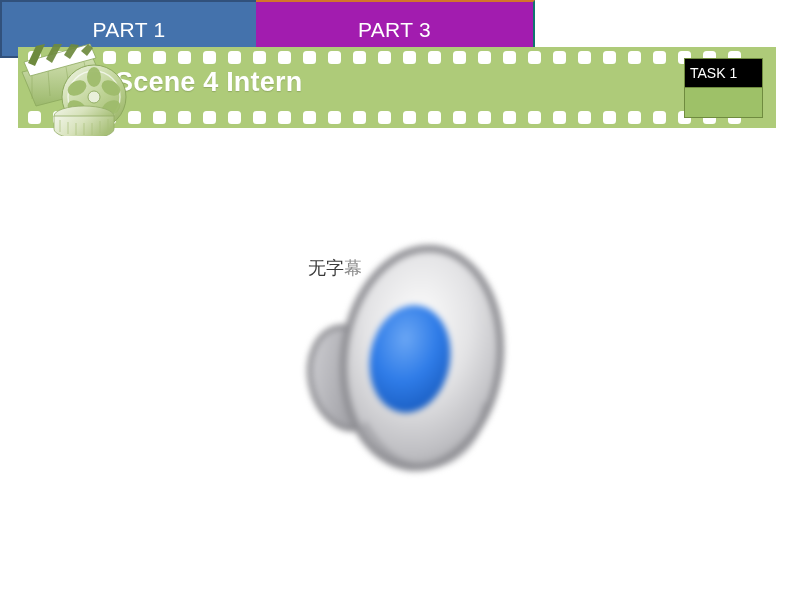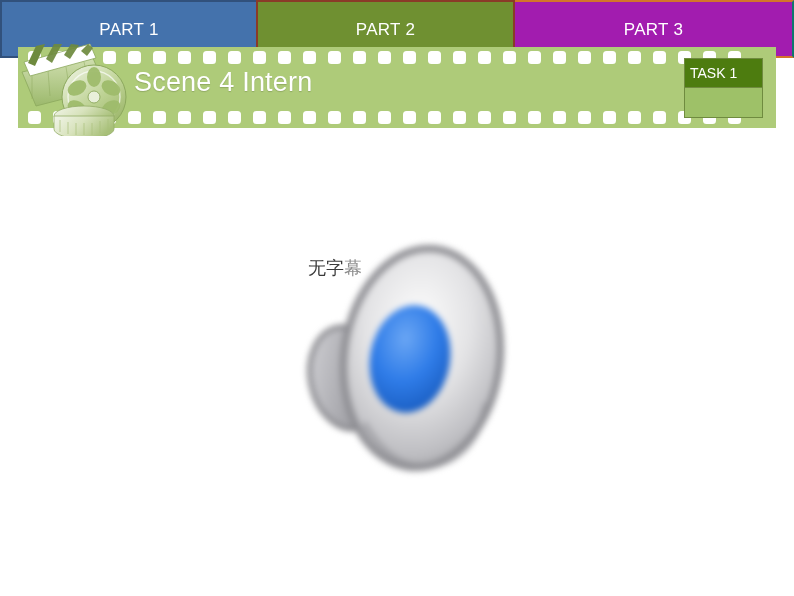--- a/index.html
+++ b/index.html
@@ -23,21 +23,21 @@
     top: 0;
     width: 794px;
     height: 41px;
     display: flex;
   }
   .part-tab {
     display: flex;
     align-items: center;
     justify-content: center;
     color: #ffffff;
-    font-size: 17px;
+    font-size: 21px;
     letter-spacing: 0.3px;
     line-height: 1;
     box-sizing: border-box;
     height: 58px;
   }
   #part-tab-1 {
     width: 256px;
     background: #4472ac;
     border-top: 2px solid #31517c;
     border-bottom: 2px solid #31517c;
@@ -91,24 +91,24 @@
   #perf-row-bottom { bottom: 4px; }
   .perf {
     flex: 0 0 13px;
     height: 13px;
     background: #ffffff;
     border-radius: 3.5px;
   }
 
   #scene-title {
     position: absolute;
-    left: 116px;
+    left: 97px;
     top: 22px;
     font-size: 27px;
-    font-weight: normal;
+    font-weight: bold;
     color: #ffffff;
     letter-spacing: 0.2px;
     text-shadow: 0 1px 1px rgba(110,130,70,0.45);
     line-height: 1;
   }
 
   
   #clapper-art {
     position: absolute;
     left: 18px;
@@ -130,21 +130,21 @@
     background: #9ec168;
   }
   .task-button {
     height: 29px;
     box-sizing: border-box;
     display: flex;
     align-items: center;
     padding-left: 5px;
     color: #ffffff;
     font-size: 14px;
-    background: #4d7c0f;
+    background: #000000;
   }
   #task-button-1 { border-bottom: 1.5px solid #6f8b3f; }
 
   
   #media-object {
     position: absolute;
     left: 290px;
     top: 218px;
     width: 230px;
     height: 265px;
@@ -170,21 +170,20 @@
   }
   #caption-text .occluded {
     color: #8d8d8d;
   }
 </style>
 </head>
 <body>
 
 <div id="part-tabs">
   <div class="part-tab" id="part-tab-1">PART 1</div>
-  <div class="part-tab" id="part-tab-2">PART 2</div>
   <div class="part-tab" id="part-tab-3">PART 3</div>
 </div>
 
 <div id="filmstrip-banner">
   <div id="filmstrip-body">
     <div class="perf-row" id="perf-row-top">
         <div class="perf"></div>
         <div class="perf"></div>
         <div class="perf"></div>
         <div class="perf"></div>

